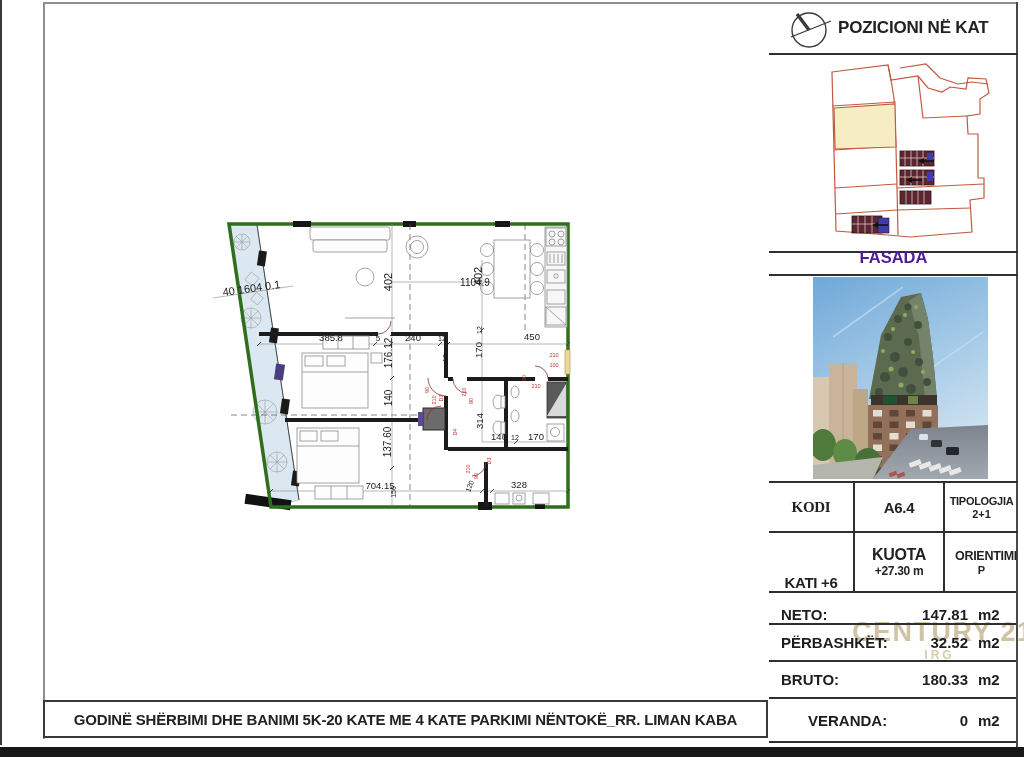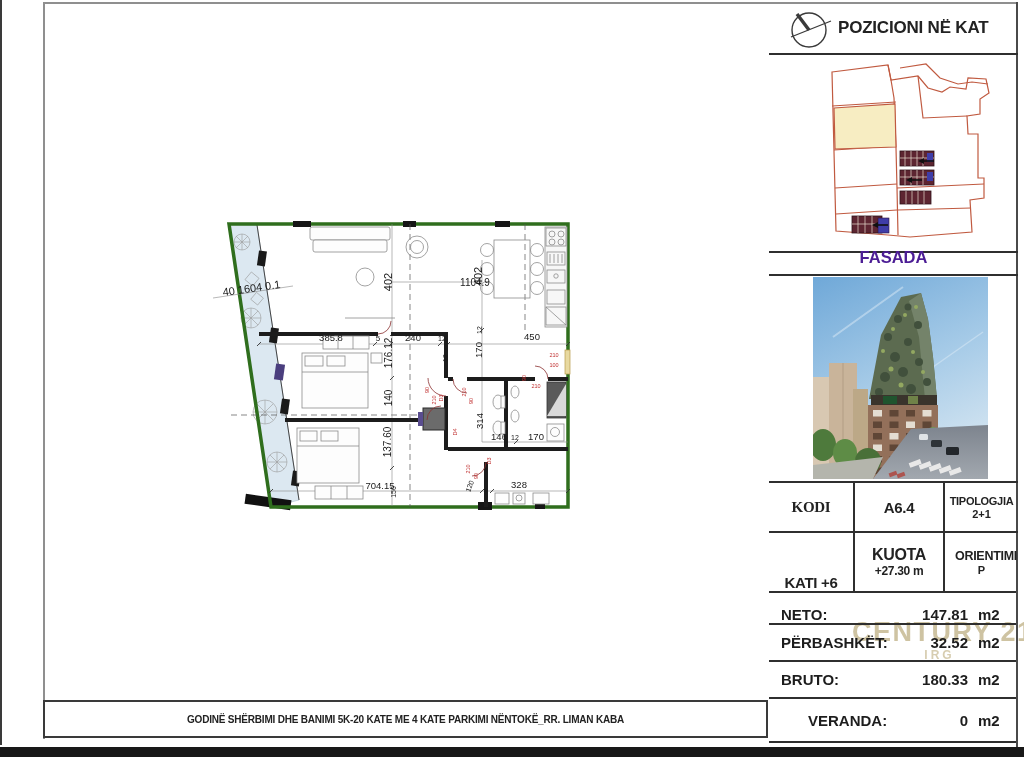--- a/index.html
+++ b/index.html
@@ -28,21 +28,21 @@
     padding:0 8px 0 12px;}
   .arow .lbl{flex:0 0 auto;}
   .arow .val{flex:1 1 auto;text-align:right;padding-right:10px;}
   .arow .unit{flex:0 0 30px;text-align:left;}
   .arow-last{border-bottom:2px solid #2f2f2f;}
   .watermark{position:absolute;left:852px;top:617px;width:175px;text-align:center;pointer-events:none;}
   .watermark .w1{font-size:27px;font-weight:bold;letter-spacing:1.5px;color:rgba(198,184,146,0.85);white-space:nowrap;}
   .watermark .w2{font-size:12px;font-weight:bold;letter-spacing:3px;color:rgba(208,196,162,0.85);margin-top:0px;}
   .title-bar{position:absolute;left:43px;top:700px;width:725px;height:38px;border:2px solid #3a3a3a;
     box-sizing:border-box;display:flex;align-items:center;justify-content:center;
-    font-size:10px;font-weight:bold;letter-spacing:-0.2px;color:#222;background:#fff;}
+    font-size:15px;font-weight:bold;letter-spacing:-0.2px;color:#222;background:#fff;}
   svg{position:absolute;}
   svg text{font-family:"Liberation Sans",sans-serif;}
   .dim{fill:#1a1a1a;}
   .red{fill:#c03030;}
 </style>
 </head>
 <body>
 
 <div class="sheet">
 

